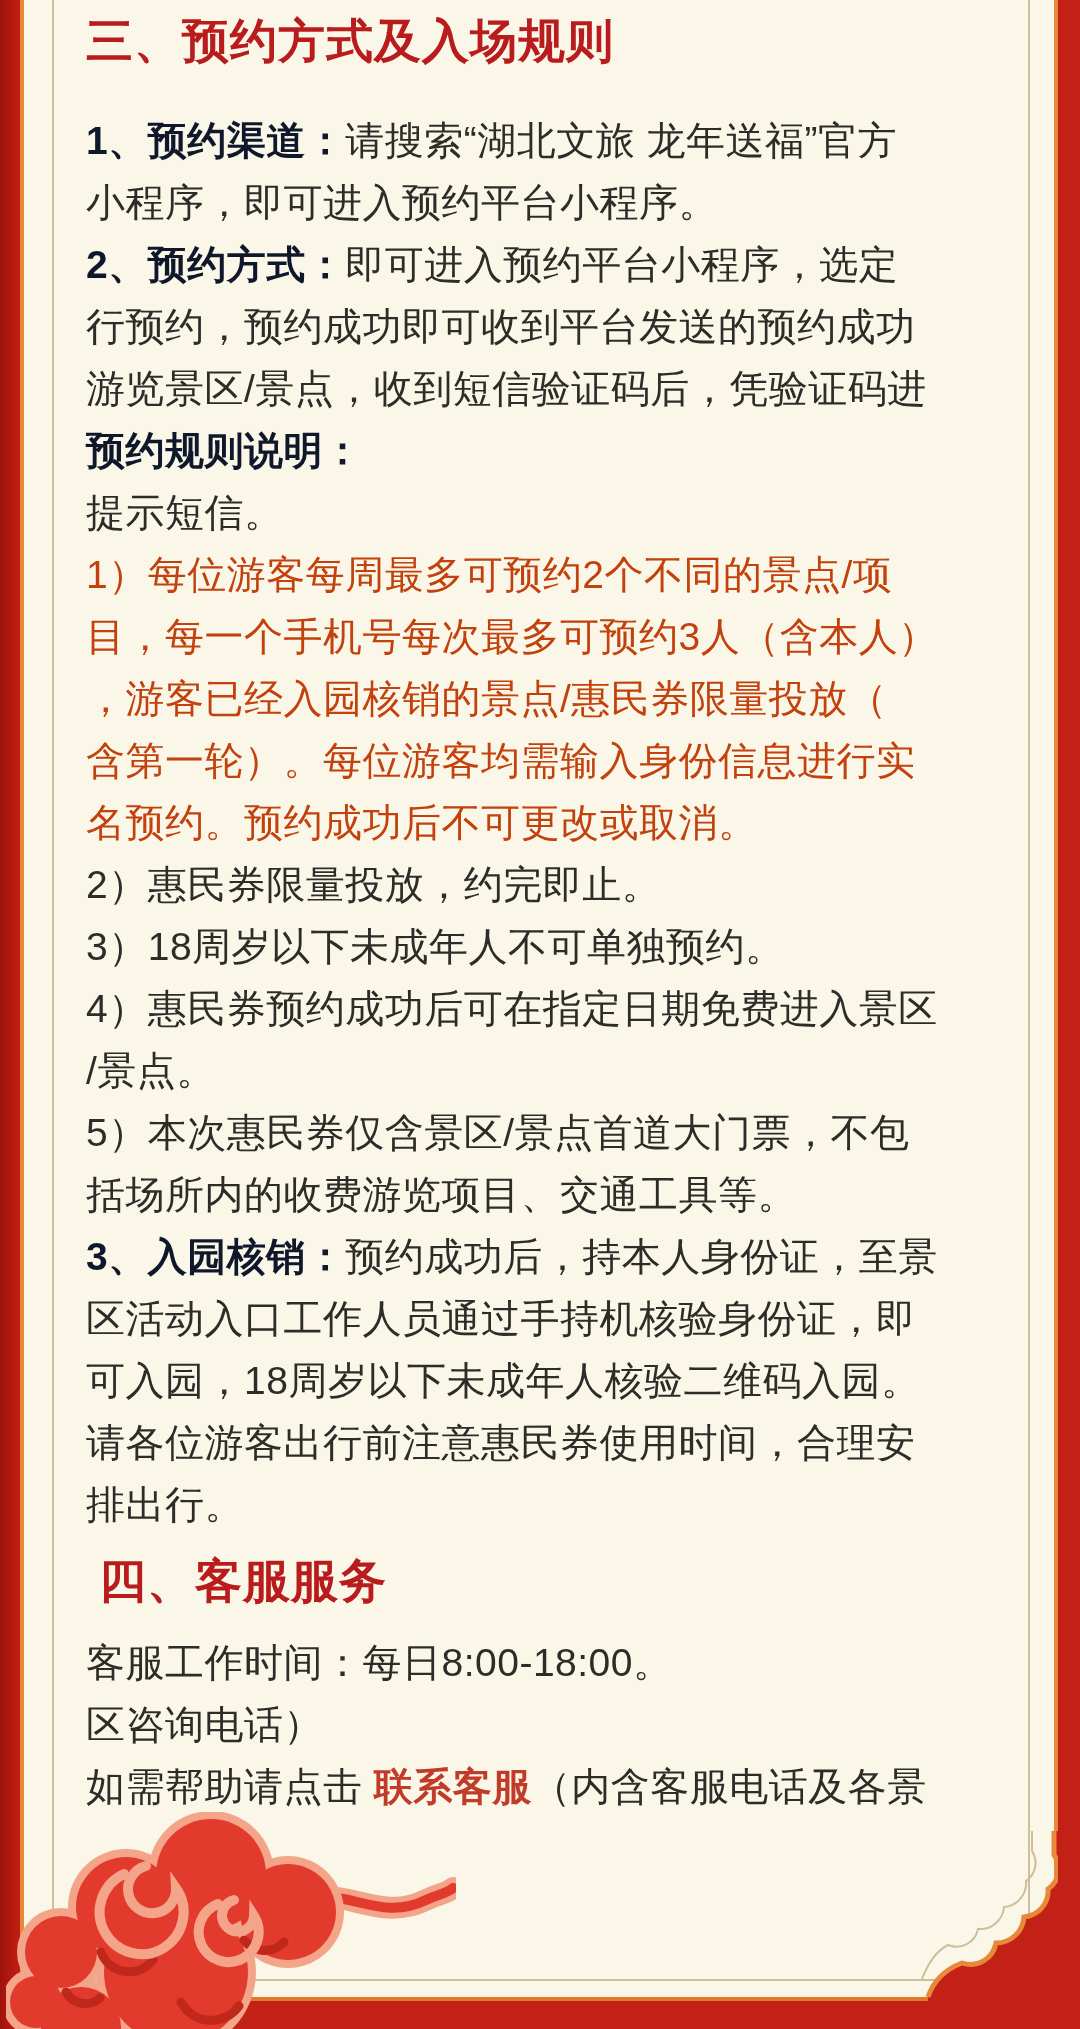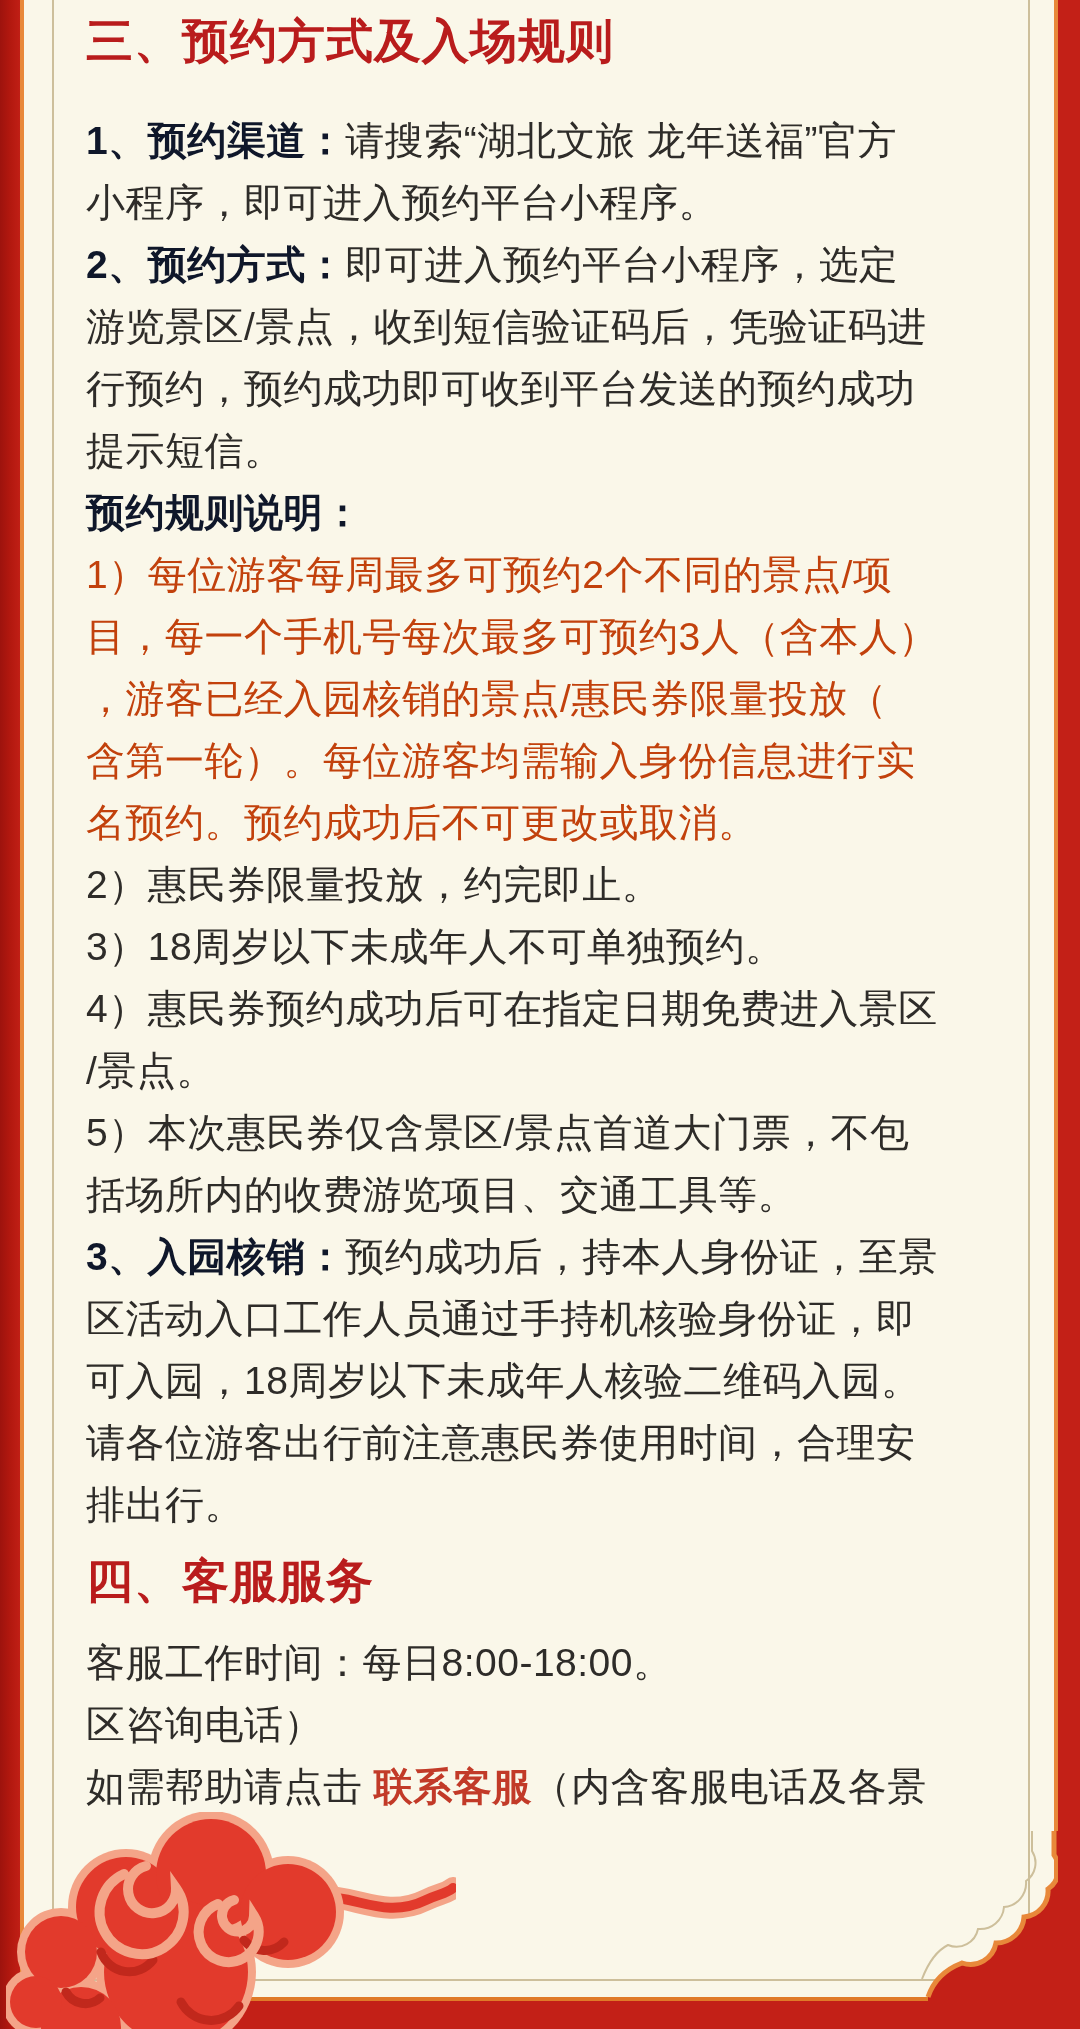--- a/index.html
+++ b/index.html
@@ -27,21 +27,21 @@
   .content{
     position:absolute;left:0;top:0;right:0;
     padding:36px 0 0 62px;
     color:#2e2c29;
   }
   h1,h2{
     font-size:47px;line-height:58px;font-weight:700;color:#b91c1c;
     letter-spacing:1px;margin:0;
   }
   h1{margin-bottom:40px;}
-  h2{margin-top:16px;margin-bottom:22px;}
+  h2{margin-top:16px;margin-bottom:22px;margin-left:13px;}
   .line{
     font-size:39px;line-height:62px;white-space:nowrap;
     letter-spacing:0.5px;
   }
   .b{font-weight:700;color:#0f172a;}
   .red{color:#c2410c;}
   .link{color:#c23a28;font-weight:700;cursor:pointer;}
   .corner-svg{position:absolute;right:-4px;bottom:-4px;width:150px;height:170px;z-index:3;}
   .cloud-svg{position:absolute;left:6px;top:1812px;width:450px;height:217px;z-index:5;}
 </style>
@@ -50,24 +50,24 @@
 
 <div class="card">
   <div class="inner-frame"></div>
 
   <div class="content">
     <h1>三、预约方式及入场规则</h1>
 
     <div class="line"><span class="b">1、预约渠道：</span><span>请搜索“湖北文旅 龙年送福”官方</span></div>
     <div class="line"><span>小程序，即可进入预约平台小程序。</span></div>
     <div class="line"><span class="b">2、预约方式：</span><span>即可进入预约平台小程序，选定</span></div>
+    <div class="line"><span>行预约，预约成功即可收到平台发送的预约成功</span></div>
     <div class="line"><span>游览景区/景点，收到短信验证码后，凭验证码进</span></div>
-    <div class="line"><span>行预约，预约成功即可收到平台发送的预约成功</span></div>
+    <div class="line"><span class="b">预约规则说明：</span></div>
     <div class="line"><span>提示短信。</span></div>
-    <div class="line"><span class="b">预约规则说明：</span></div>
     <div class="line red"><span>1）每位游客每周最多可预约2个不同的景点/项</span></div>
     <div class="line red"><span>目，每一个手机号每次最多可预约3人（含本人）</span></div>
     <div class="line red"><span>，游客已经入园核销的景点/惠民券限量投放（</span></div>
     <div class="line red"><span>含第一轮）。每位游客均需输入身份信息进行实</span></div>
     <div class="line red"><span>名预约。预约成功后不可更改或取消。</span></div>
     <div class="line"><span>2）惠民券限量投放，约完即止。</span></div>
     <div class="line"><span>3）18周岁以下未成年人不可单独预约。</span></div>
     <div class="line"><span>4）惠民券预约成功后可在指定日期免费进入景区</span></div>
     <div class="line"><span>/景点。</span></div>
     <div class="line"><span>5）本次惠民券仅含景区/景点首道大门票，不包</span></div>

